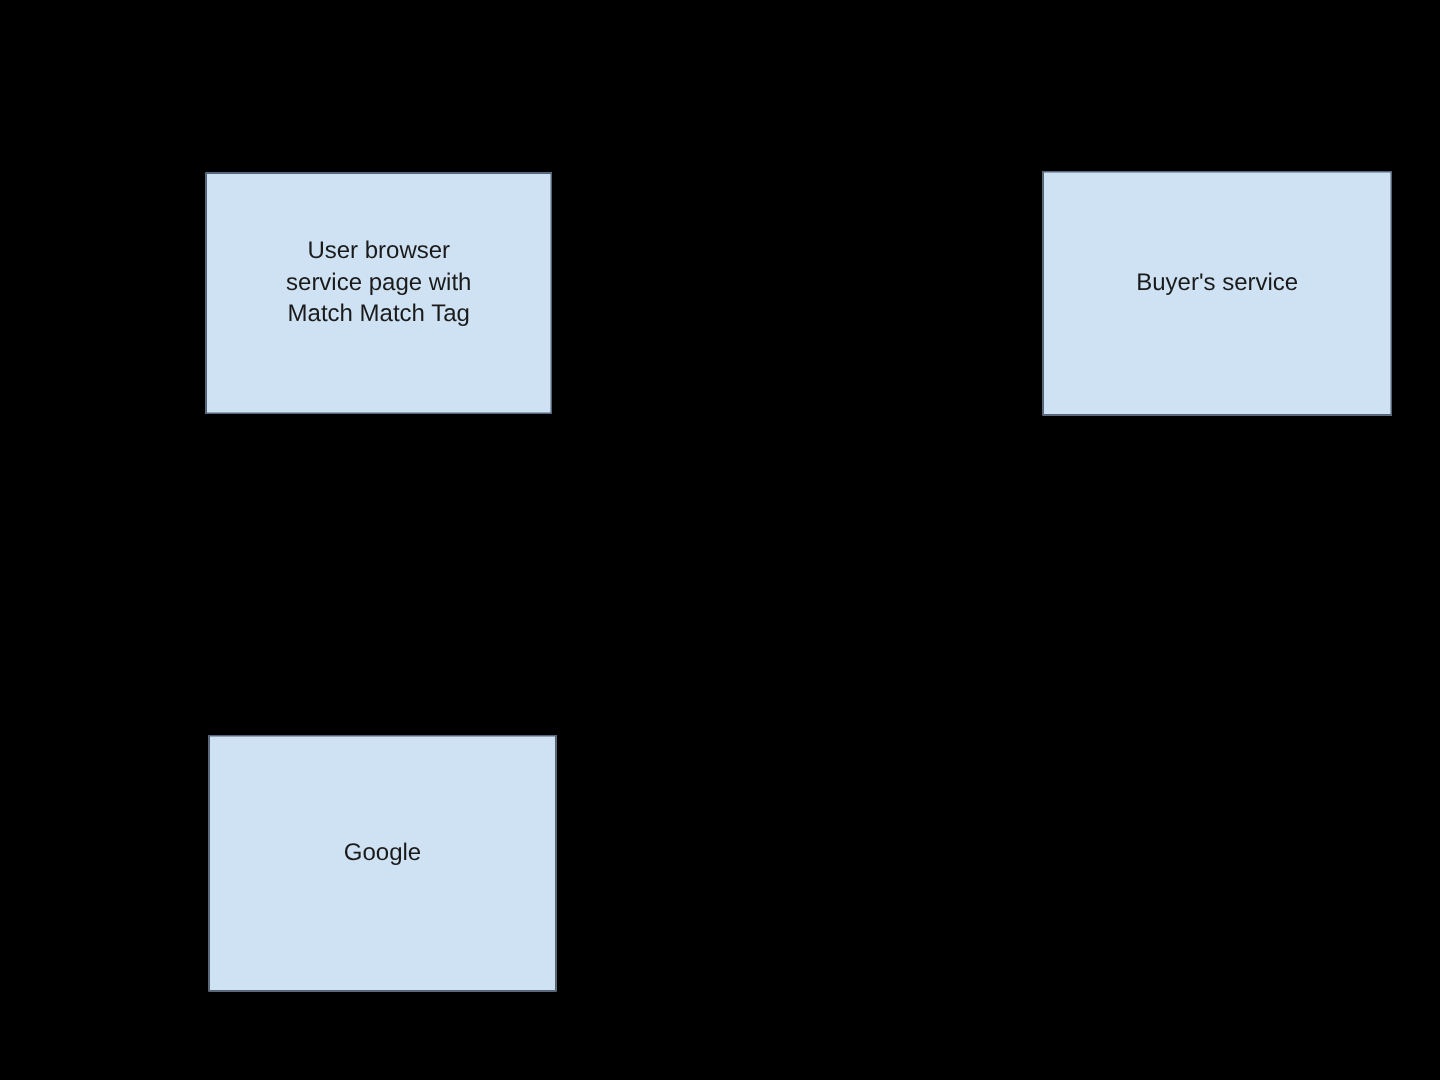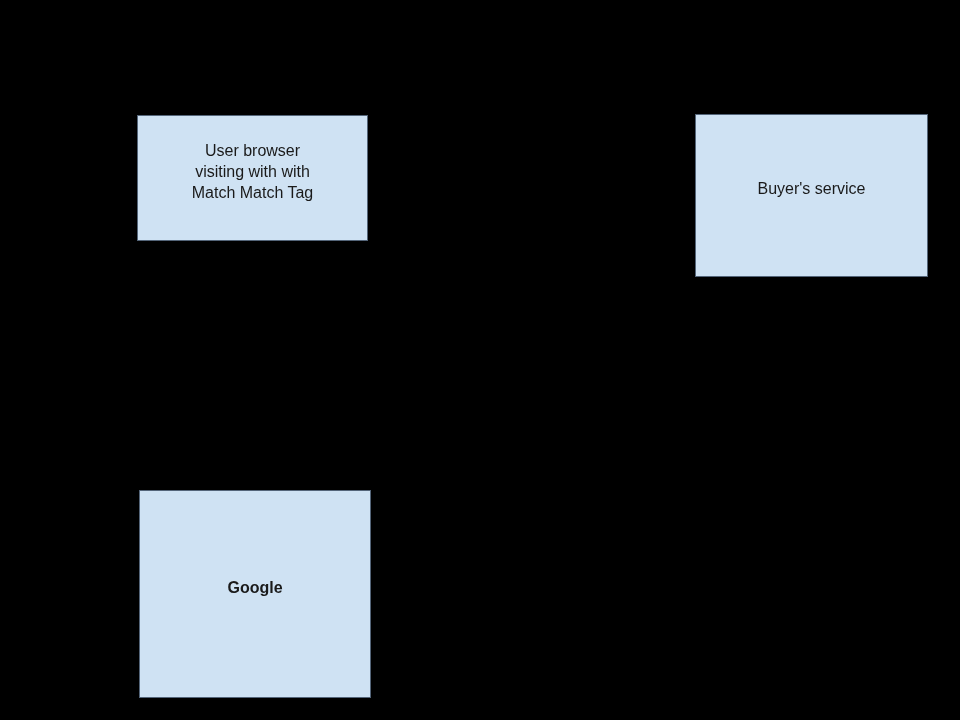--- a/index.html
+++ b/index.html
@@ -29,45 +29,44 @@
     color: var(--text, #1a1a1a);
     font-size: 16px;
     line-height: 21px;
     transform: translateY(-7px);
     width: 100%;
   }
   #node-user-browser {
     left: 137px;
     top: 115px;
     width: 231px;
-    height: 126px;
+    height: 161px;
   }
   #node-buyers-service {
     left: 695px;
     top: 114px;
     width: 233px;
     height: 163px;
   }
   #node-google-cms {
     left: 139px;
     top: 490px;
     width: 232px;
-    height: 208px;
-    font-weight: bold;
+    height: 171px;
   }
 </style>
 </head>
 <body>
 
 <div id="canvas" style="--bg: #000000; --node-fill: #cfe2f3; --node-border: #546579; --text: #1a1a1a;">
 
   <div class="node" id="node-user-browser">
     <div class="node-label">
       <div>User browser</div>
-      <div>visiting with with</div>
+      <div>service page with</div>
       <div>Match Match Tag</div>
     </div>
   </div>
 
   <div class="node" id="node-buyers-service">
     <div class="node-label">
       <div>Buyer's service</div>
     </div>
   </div>
 

